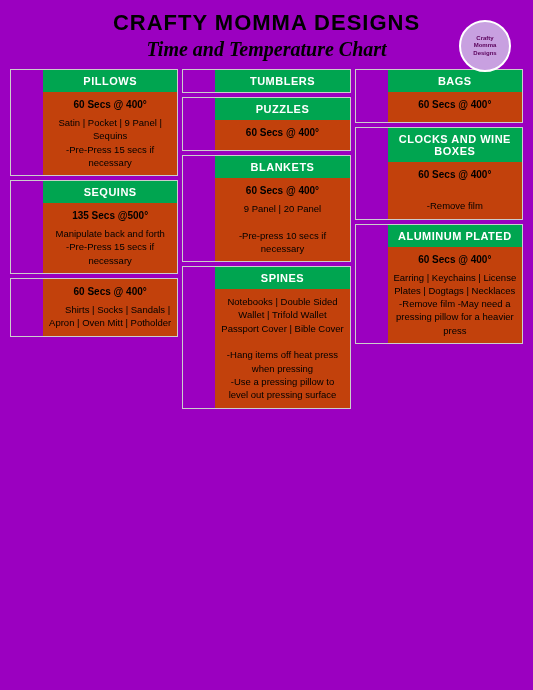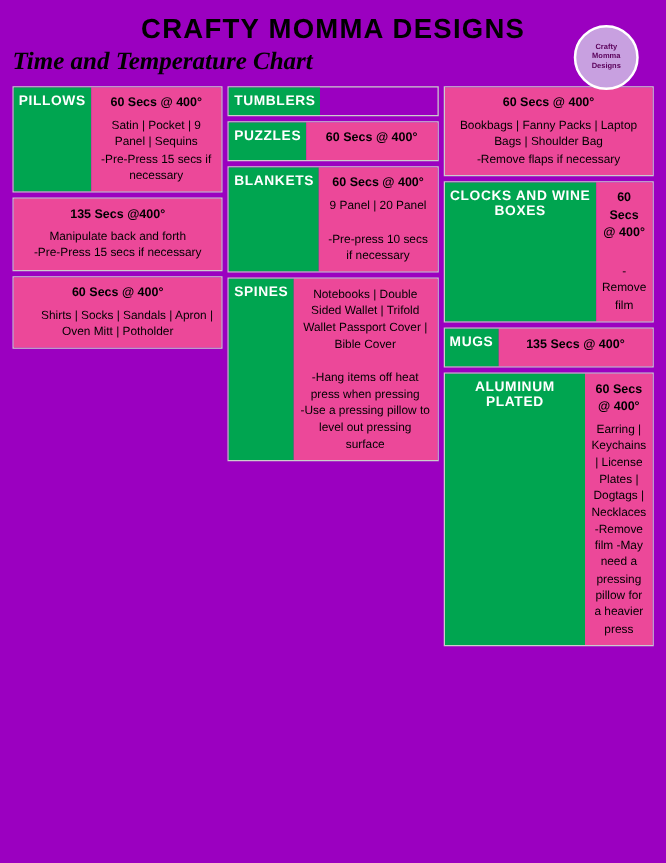--- a/index.html
+++ b/index.html
@@ -14,21 +14,21 @@
       text-align: center;
       color: #000;
       font-size: 22px;
       font-weight: 900;
       letter-spacing: 1px;
       text-transform: uppercase;
       font-family: Arial Black, sans-serif;
       margin-bottom: 2px;
     }
     .page-subtitle {
-      text-align: left;
+      text-align: center;
       color: #000;
       font-size: 20px;
       font-weight: bold;
       font-style: italic;
       font-family: Georgia, serif;
       margin-bottom: 8px;
     }
     .logo {
       position: absolute;
       top: 10px;
@@ -62,38 +62,39 @@
       background: #00a550;
       color: #fff;
       text-align: center;
       font-weight: 900;
       font-size: 11px;
       padding: 5px 4px;
       text-transform: uppercase;
       letter-spacing: 0.5px;
     }
     .section-body {
-      background: #ec4899;
+      background: #c2410c;
       color: #000;
       font-size: 9.5px;
       padding: 6px 5px;
       text-align: center;
       line-height: 1.4;
       flex: 1;
     }
     .section-body .time {
       font-weight: bold;
       font-size: 10px;
       margin-bottom: 4px;
       display: block;
     }
     .section {
       display: flex;
-      flex-direction: row;
+      flex-direction: column;
       border: 1px solid #ccc;
+      padding-left: 32px;
     }
   </style>
 </head>
 <body>
 
 <div style="position:relative;">
   <div class="logo">
     <span>Crafty Momma Designs</span>
   </div>
   <div class="page-title">CRAFTY MOMMA DESIGNS</div>
@@ -101,21 +102,22 @@
 </div>
 
 <div class="grid" id="chart-grid">
     <div class="col">
       <div class="section">
         <div class="section-header">PILLOWS</div>
         <div class="section-body"><span class="time">60 Secs @ 400°</span><span style="white-space: pre-line; text-align: center;">Satin | Pocket | 9 Panel | Sequins
 -Pre-Press 15 secs if necessary</span></div>
       </div>
       <div class="section">
-        <div class="section-body"><span class="time">135 Secs @400°</span><span style="white-space: pre-line;">Manipulate back and forth
+        <div class="section-header">SEQUINS</div>
+        <div class="section-body"><span class="time">135 Secs @500°</span><span style="white-space: pre-line;">Manipulate back and forth
 -Pre-Press 15 secs if necessary</span></div>
       </div>
       <div class="section">
         <div class="section-body"><span class="time">60 Secs @ 400°</span><span style="white-space: pre-line; margin-left: 15px;">Shirts | Socks | Sandals | Apron | Oven Mitt | Potholder</span></div>
       </div>
     </div>
     <div class="col">
       <div class="section">
         <div class="section-header">TUMBLERS</div>
       </div>
@@ -134,33 +136,27 @@
       <div class="section">
         <div class="section-header">SPINES</div>
         <div class="section-body"><span style="white-space: pre-line;">Notebooks | Double Sided Wallet | Trifold Wallet Passport Cover | Bible Cover
 
 -Hang items off heat press when pressing
 -Use a pressing pillow to level out pressing surface</span></div>
       </div>
     </div>
     <div class="col">
       <div class="section">
-        <div class="section-body"><span class="time">60 Secs @ 400°</span><span style="white-space: pre-line;">Bookbags | Fanny Packs | Laptop Bags | Shoulder Bag
--Remove flaps if necessary</span></div>
+        <div class="section-header">BAGS</div>
+        <div class="section-body"><span class="time">60 Secs @ 400°</span></div>
       </div>
       <div class="section">
         <div class="section-header">CLOCKS AND WINE BOXES</div>
         <div class="section-body"><span class="time">60 Secs @ 400°</span><span style="white-space: pre-line;">
 -Remove film</span></div>
-      </div>
-      <div class="section">
-        <div class="section-header">MUGS</div>
-        <div class="section-body">
-          <span class="time">135 Secs @  400°</span>
-        </div>
       </div>
       <div class="section">
         <div class="section-header">ALUMINUM PLATED</div>
         <div class="section-body"><span class="time">60 Secs @ 400°</span><span style="white-space: pre-line; margin-top: 44px;">Earring | Keychains | License Plates | Dogtags | Necklaces
 -Remove film -May need a pressing pillow for a heavier press</span></div>
       </div>
     </div>
   </div>
 
 </body></html>

